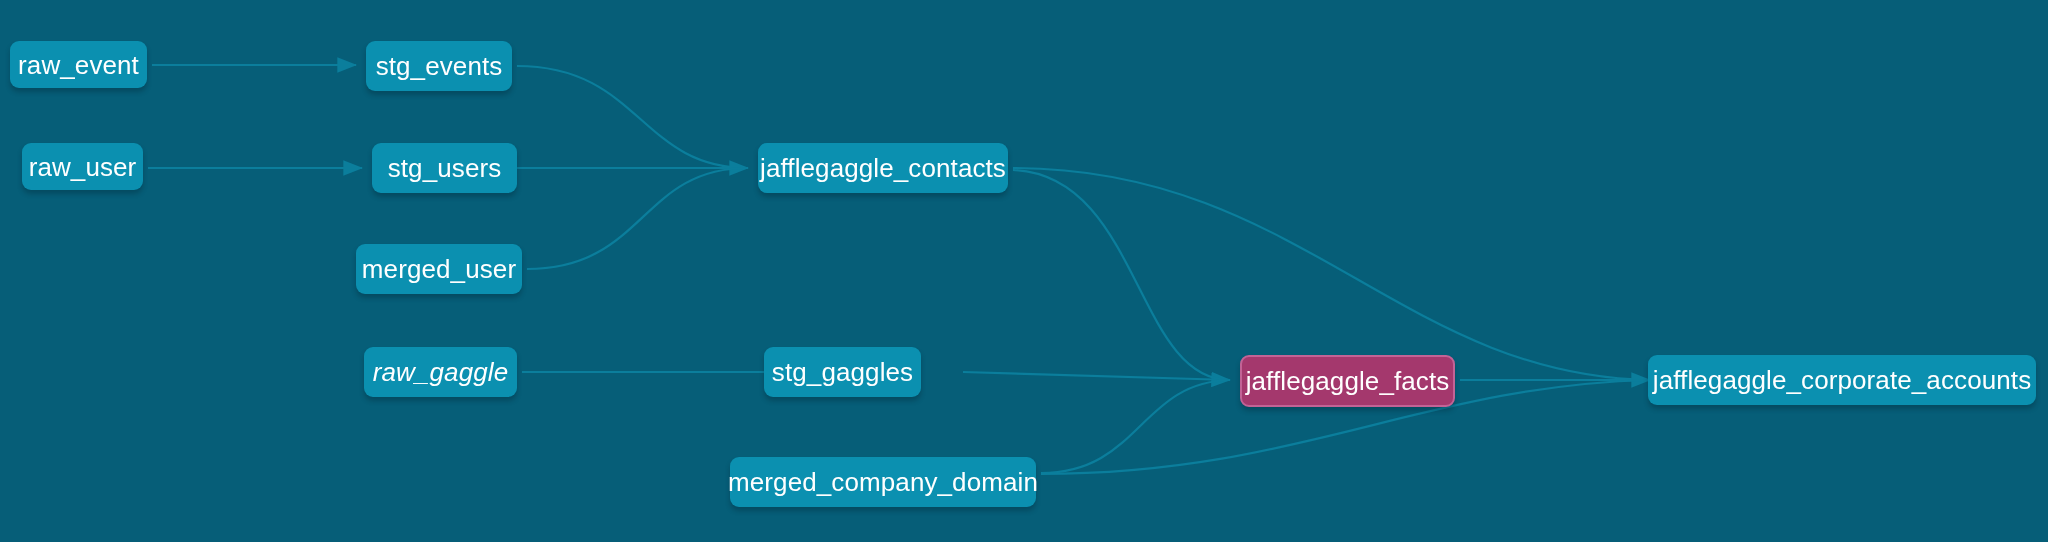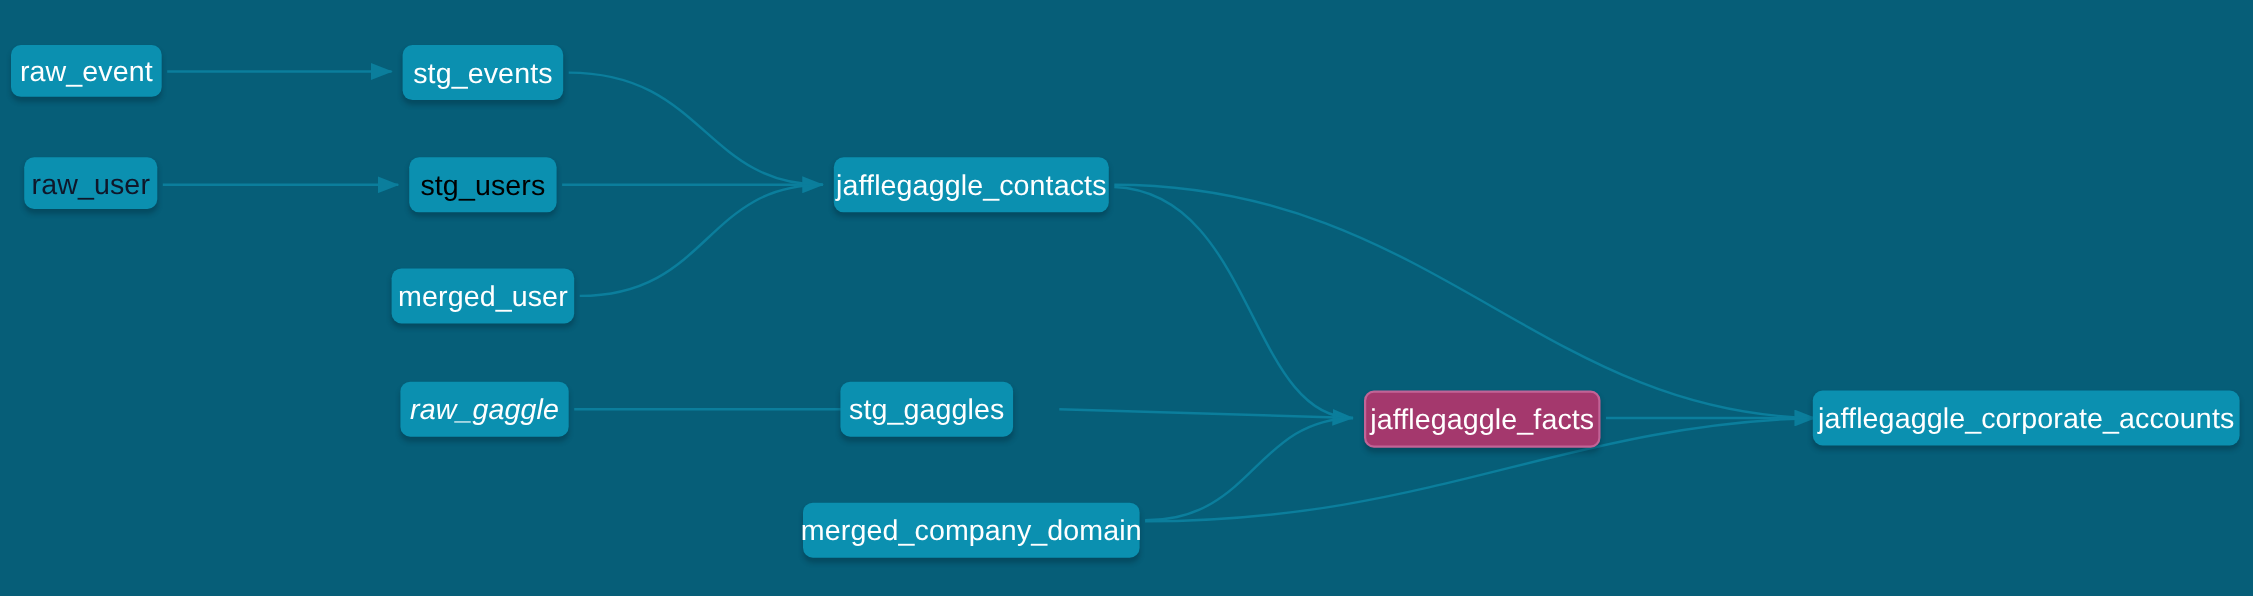--- a/index.html
+++ b/index.html
@@ -82,27 +82,27 @@
         <path class="edge-path" d="M 1013 168 C 1300 168, 1400 376, 1650 380" stroke="#0b7e9c"></path>
         <path class="edge-path" d="M 1460 380 L 1650 380" stroke="#0b7e9c" marker-end="url(#arrowhead)"></path>
         <path class="edge-path" d="M 1041 474 C 1300 474, 1420 386, 1650 380" stroke="#0b7e9c"></path>
       </g>
   </svg>
 
   <div id="node-group">
       <div class="node model" style="left: 10px; top: 41px; width: 137px; height: 47px; background: rgb(11, 144, 176); color: rgb(255, 255, 255);">
         <span class="node-label">raw_event</span>
       </div>
-      <div class="node model" style="left: 22px; top: 143px; width: 121px; height: 47px; background: rgb(11, 144, 176); color: #0f172a;">
+      <div class="node model" style="left: 22px; top: 143px; width: 121px; height: 47px; background: rgb(11, 144, 176); color: #ffffff;">
         <span class="node-label">raw_user</span>
       </div>
       <div class="node model" style="left: 366px; top: 41px; width: 146px; height: 50px; background: rgb(11, 144, 176); color: rgb(255, 255, 255);">
         <span class="node-label">stg_events</span>
       </div>
-      <div class="node model" style="left: 372px; top: 143px; width: 134px; height: 50px; background: rgb(11, 144, 176); color: #000000;">
+      <div class="node model" style="left: 372px; top: 143px; width: 145px; height: 50px; background: rgb(11, 144, 176); color: #ffffff;">
         <span class="node-label">stg_users</span>
       </div>
       <div class="node model" style="left: 356px; top: 244px; width: 166px; height: 50px; background: rgb(11, 144, 176); color: rgb(255, 255, 255);">
         <span class="node-label">merged_user</span>
       </div>
       <div class="node model" style="left: 364px; top: 347px; width: 153px; height: 50px; background: rgb(11, 144, 176); color: rgb(255, 255, 255); font-style: italic;">
         <span class="node-label">raw_gaggle</span>
       </div>
       <div class="node model" style="left: 764px; top: 347px; width: 157px; height: 50px; background: rgb(11, 144, 176); color: #ffffff;">
         <span class="node-label">stg_gaggles</span>

